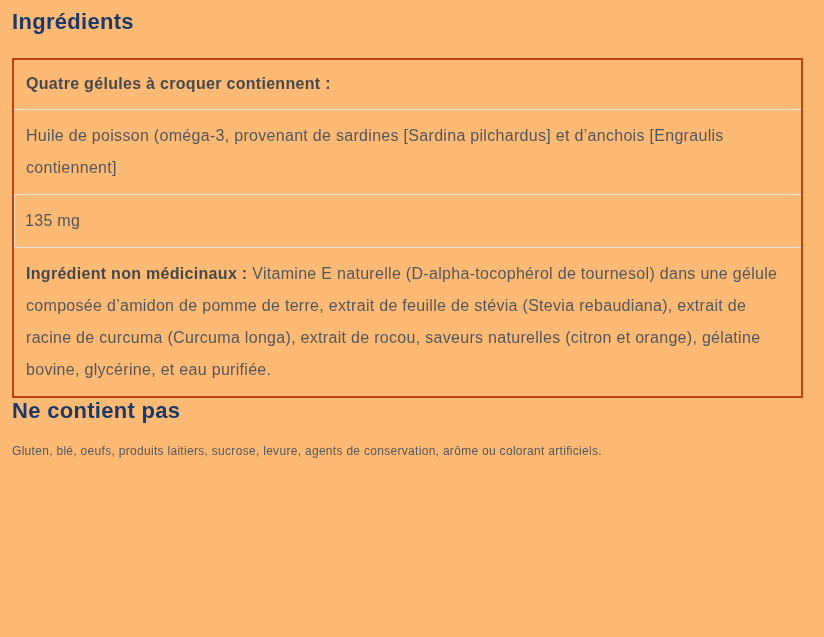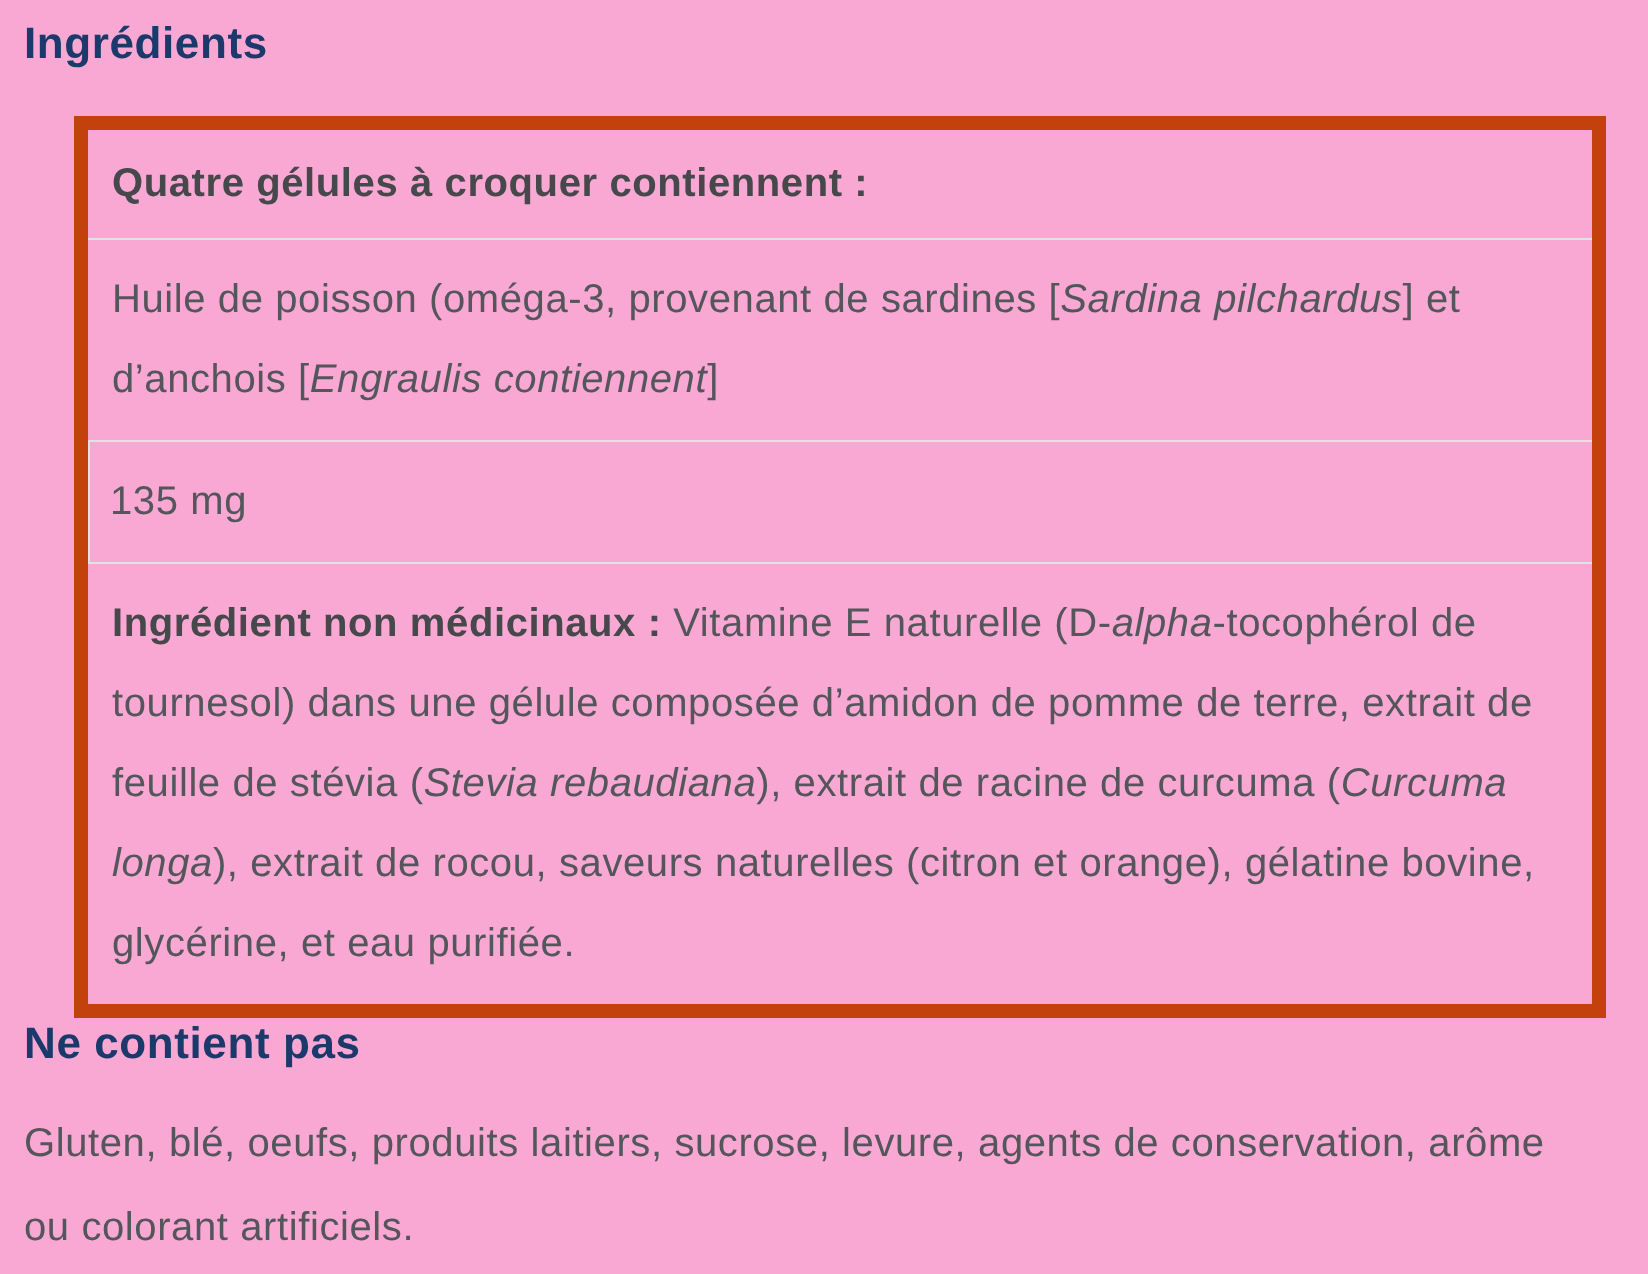--- a/index.html
+++ b/index.html
@@ -6,38 +6,37 @@
     margin: 0;
     padding: 0;
     background: #ffffff;
     font-family: "Liberation Sans", "DejaVu Sans", sans-serif;
   }
   .page {
     width: 824px;
     height: 637px;
     box-sizing: border-box;
     padding: 9px 21px 0 12px;
-    background: #f9a8d4;
+    background: #fdba74;
     overflow: hidden;
   }
   h2.section-heading {
     margin: 0;
     font-size: 22px;
     font-weight: 700;
     color: #1b3a6b;
     letter-spacing: 0.3px;
     line-height: 1.2;
   }
   .ingredients-table {
     margin-top: 23px;
-    border: 7px solid #c2410c;
+    border: 2px solid #c2410c;
     color: #55565b;
-    font-size: 20px;
+    font-size: 16px;
     letter-spacing: 0.3px;
-    margin-left: 25px;
   }
   .row {
     display: flex;
     align-items: stretch;
   }
   .row + .row {
     border-top: 1px solid #e2e2e2;
   }
   .cell {
     box-sizing: border-box;
@@ -59,28 +58,27 @@
   }
   .row.header .cell.name span {
     font-weight: 700;
     color: #47484b;
   }
   span.b {
     font-weight: 700;
     color: #47484b;
   }
   span.i {
-    font-style: italic;
   }
   h2.second {
   }
   p.not-contains {
     margin: 15px 0 0 0;
     color: #55565b;
-    font-size: 20px;
+    font-size: 12px;
     letter-spacing: 0.3px;
     line-height: 2.1;
     max-width: 780px;
   }
 </style>
 </head>
 <body>
 
 <div class="page">
 

